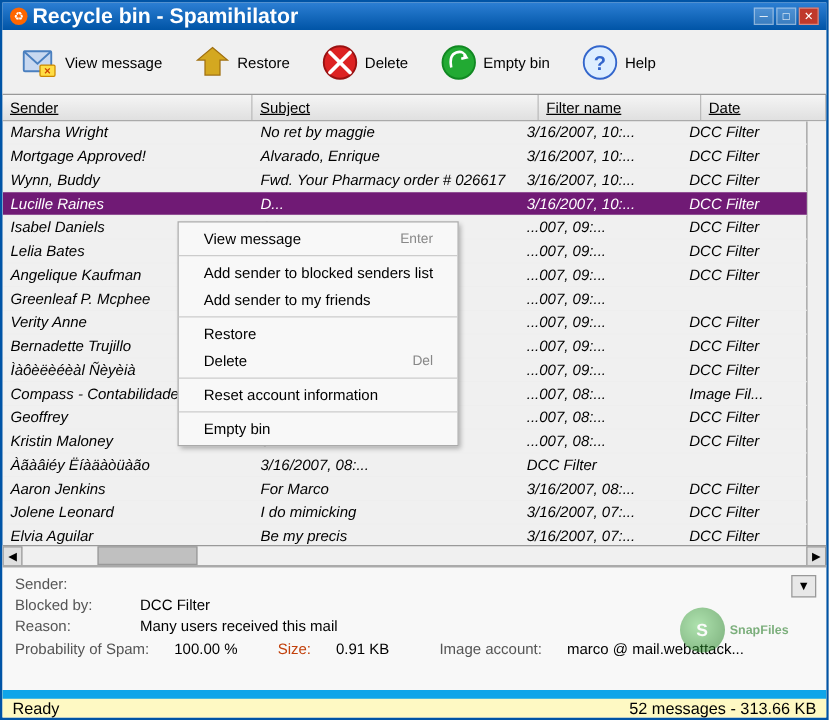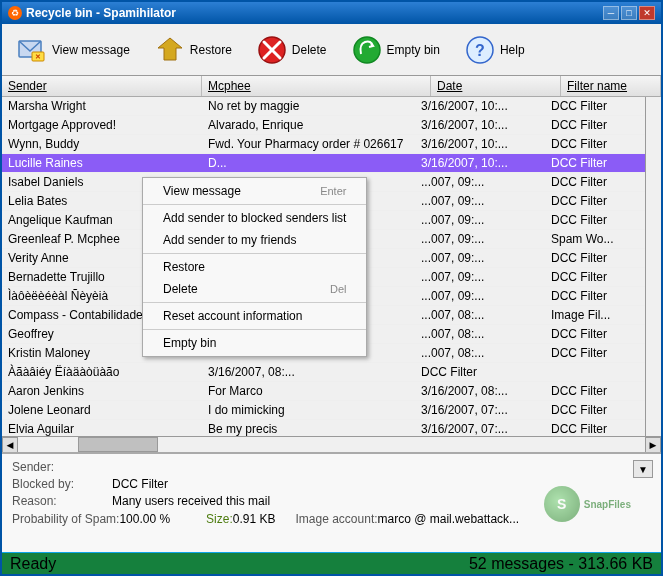--- a/index.html
+++ b/index.html
@@ -39,21 +39,21 @@
       height: 14px;
       background: #ff6600;
       border-radius: 50%;
       display: flex;
       align-items: center;
       justify-content: center;
       font-size: 9px;
       color: white;
     }
     .title-text {
-      font-size: 12px;
+      font-size: 17px;
       font-weight: bold;
     }
     .title-controls {
       display: flex;
       gap: 2px;
     }
     .title-btn {
       width: 16px;
       height: 14px;
       border: 1px solid rgba(255,255,255,0.4);
@@ -117,28 +117,29 @@
       font-size: 12px;
       font-weight: normal;
       cursor: pointer;
       user-select: none;
       white-space: nowrap;
       overflow: hidden;
     }
     .table-body {
       overflow-y: auto;
       flex: 1;
+      font-style: italic;
     }
     .table-row {
       display: grid;
       grid-template-columns: 200px 1fr 130px 100px;
       border-bottom: 1px solid #eee;
       cursor: pointer;
     }
-    .table-row.selected { background: #8b5cf6; color: white; }
+    .table-row.selected { background: #701a75; color: white; }
     .td {
       padding: 2px 6px;
       overflow: hidden;
       text-overflow: ellipsis;
       white-space: nowrap;
       font-size: 12px;
     }
     .scrollbar-v {
       width: 16px;
       background: #f0f0f0;
@@ -202,20 +203,21 @@
       cursor: pointer;
       display: flex;
       align-items: center;
       justify-content: center;
       font-size: 10px;
     }
     .detail-bottom {
       display: flex;
       align-items: center;
       margin-top: 4px;
+      gap: 20px;
     }
     .snapfiles-logo {
       position: absolute;
       right: 30px;
       bottom: 30px;
       opacity: 0.5;
       display: flex;
       align-items: center;
       gap: 4px;
     }
@@ -230,24 +232,24 @@
       color: white;
       font-size: 14px;
       font-weight: bold;
     }
     .snap-text {
       font-size: 10px;
       color: #006600;
       font-weight: bold;
     }
     .status-bar {
-      background: #15803d;
-      border-top: 1px solid #0ea5e9;
+      background: #fef9c3;
+      border-top: 7px solid #0ea5e9;
       padding: 2px 8px;
-      font-size: 16px;
+      font-size: 13px;
       display: flex;
       align-items: center;
       height: 22px;
       flex-shrink: 0;
     }
     .h-scrollbar {
       height: 16px;
       background: #f0f0f0;
       border-top: 1px solid #999;
       display: flex;
@@ -345,23 +347,23 @@
         </svg>
       </div>
       <span>Help</span>
     </button>
   </div>
 
   <div class="table-container">
 
     <div class="table-header">
       <div class="th">Sender</div>
-      <div class="th">Mcphee</div>
+      <div class="th">Subject</div>
+      <div class="th">Filter name</div>
       <div class="th">Date</div>
-      <div class="th">Filter name</div>
     </div>
 
     <div style="display:flex; flex:1; overflow:hidden; position:relative;">
       <div class="table-body" id="tableBody">
 
       <div class="table-row">
             <div class="td">Marsha Wright</div>
             <div class="td">No ret by maggie</div>
             <div class="td">3/16/2007, 10:...</div>
             <div class="td">DCC Filter</div>
@@ -399,21 +401,20 @@
           <div class="table-row">
             <div class="td">Angelique Kaufman</div>
             <div class="td">1...</div>
             <div class="td">...007, 09:...</div>
             <div class="td">DCC Filter</div>
           </div>
           <div class="table-row">
             <div class="td">Greenleaf P. Mcphee</div>
             <div class="td">W...</div>
             <div class="td">...007, 09:...</div>
-            <div class="td">Spam Wo...</div>
           </div>
           <div class="table-row">
             <div class="td">Verity Anne</div>
             <div class="td">D...</div>
             <div class="td">...007, 09:...</div>
             <div class="td">DCC Filter</div>
           </div>
           <div class="table-row">
             <div class="td">Bernadette Trujillo</div>
             <div class="td">H...</div>
@@ -519,21 +520,21 @@
       <span class="detail-label">Blocked by:</span>
       <span class="detail-value">DCC Filter</span>
     </div>
     <div class="detail-row">
       <span class="detail-label">Reason:</span>
       <span class="detail-value">Many users received this mail</span>
     </div>
     <div class="detail-bottom">
       <span style="color:#555">Probability of Spam:</span>
       <span>100.00 %</span>
-      <span style="color:#4d7c0f; margin-left:36px;">Size:</span>
+      <span style="color:#c2410c; margin-left:12px;">Size:</span>
       <span>0.91 KB</span>
       <span style="color:#555; margin-left:20px;">Image account:</span>
       <span>marco @ mail.webattack...</span>
     </div>
     <div class="snapfiles-logo">
       <div class="snap-icon">S</div>
       <div>
         <div class="snap-text">SnapFiles</div>
       </div>
     </div>

